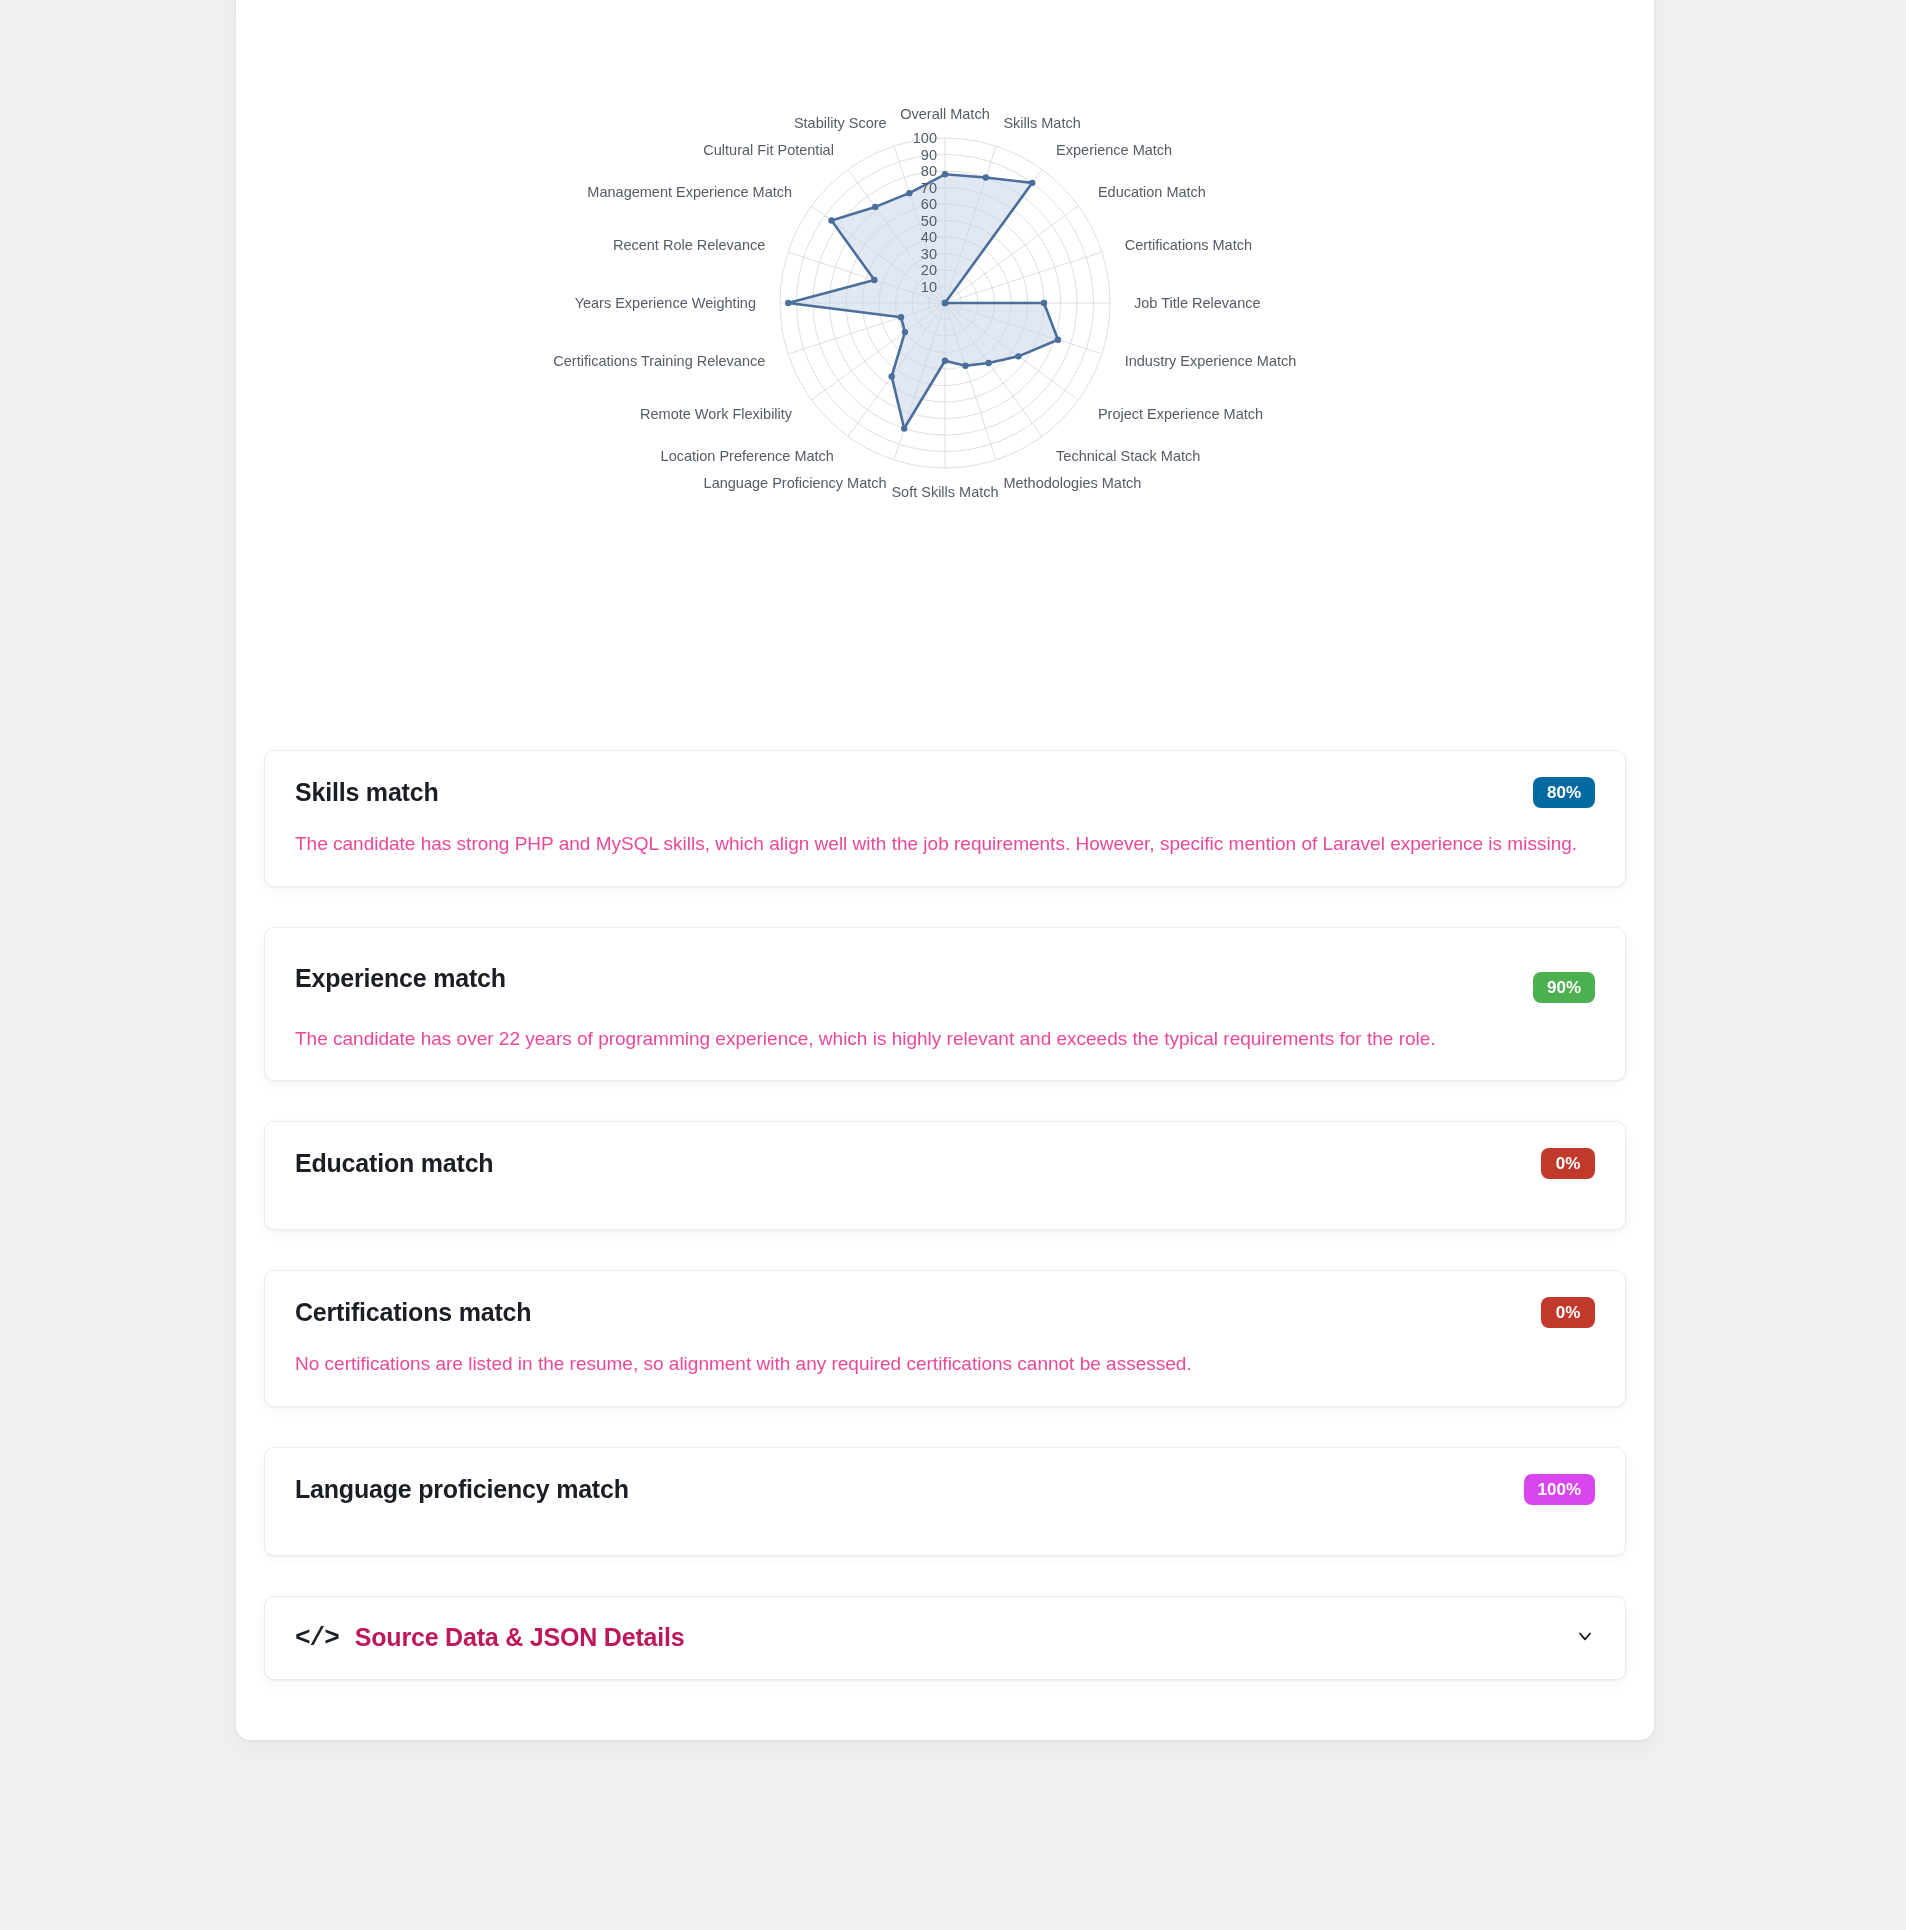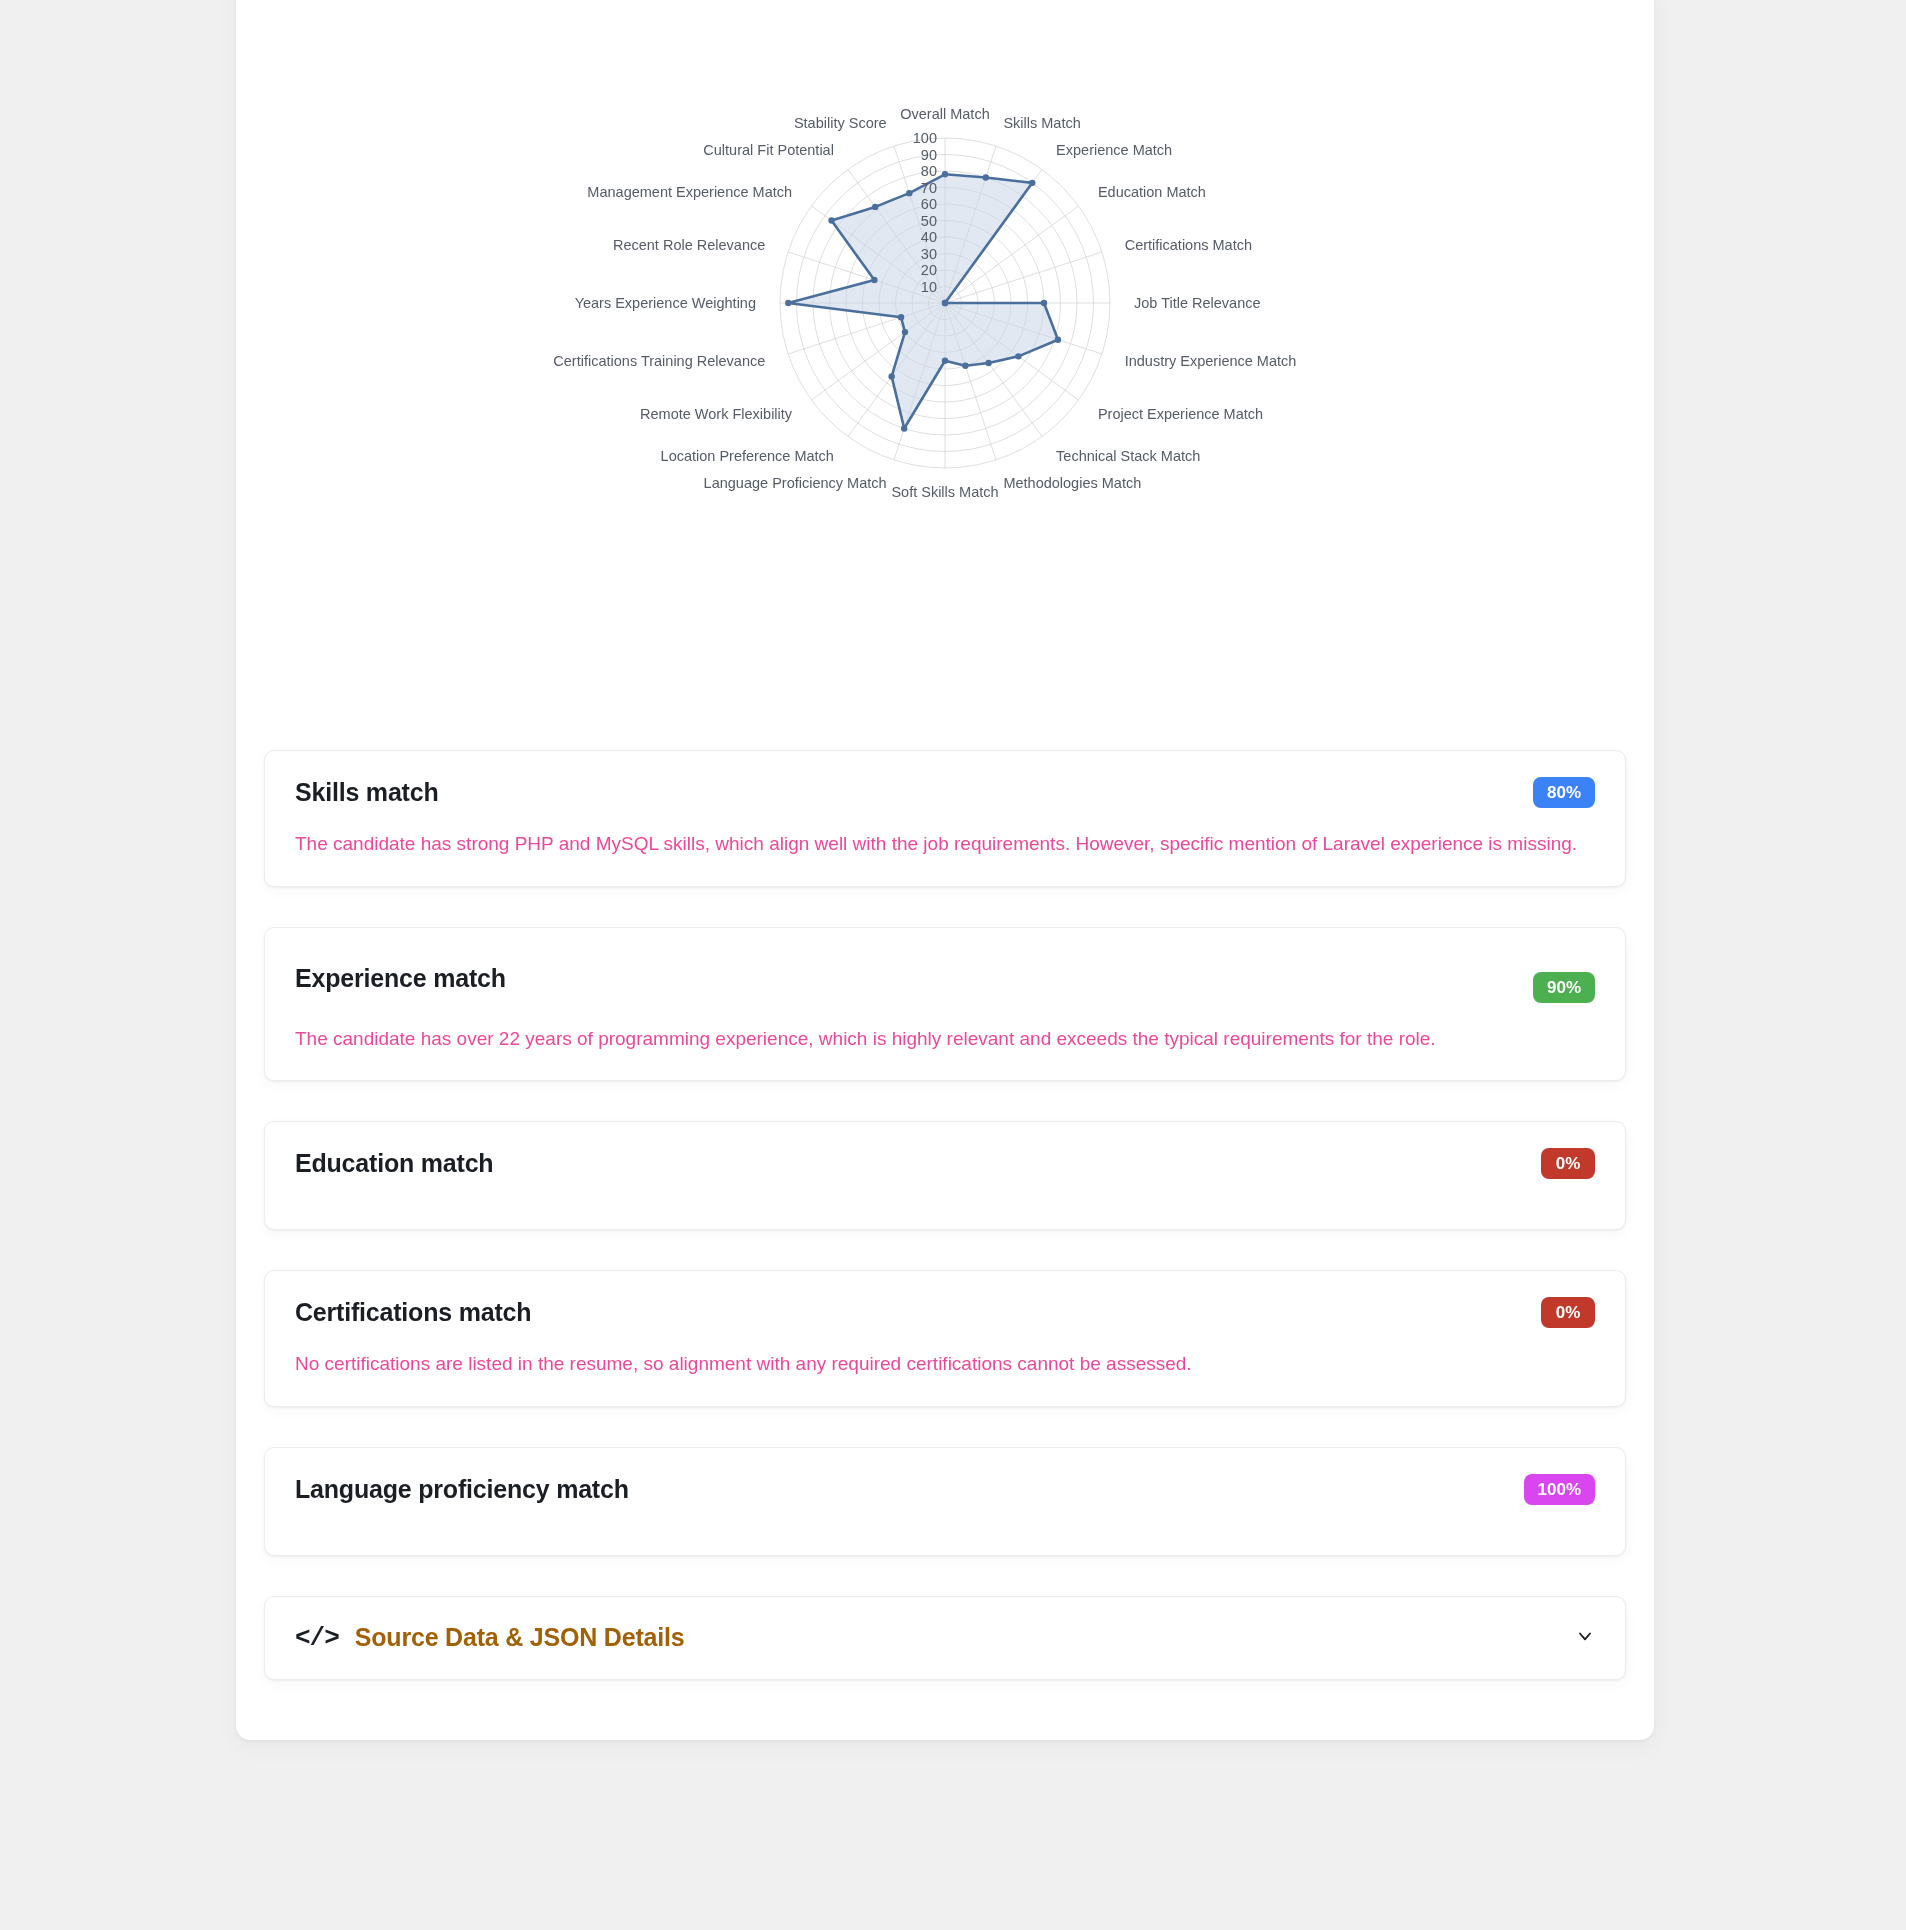--- a/index.html
+++ b/index.html
@@ -104,21 +104,21 @@
   .code-icon {
     font-size: 26px;
     font-weight: bold;
     color: #1b1f24;
     font-family: "Liberation Mono", monospace;
     letter-spacing: -1px;
   }
   .source-title {
     font-size: 25px;
     font-weight: bold;
-    color: #a16207;
+    color: #be185d;
     flex: 1;
     letter-spacing: -0.2px;
   }
   .chevron {
     width: 20px;
     height: 20px;
     color: #1b1f24;
   }
 </style>
 </head>
@@ -211,21 +211,21 @@
           <text x="438.9" y="65.1" text-anchor="end" class="axis-label">Cultural Fit Potential</text>
           <text x="491.6" y="38.3" text-anchor="end" class="axis-label">Stability Score</text>
         </svg>
     </div>
 
     <div class="cards">
 
       <div class="card">
         <div class="card-head">
           <div class="card-title">Skills match</div>
-          <div class="badge" id="badge0" style="background: #3b82f6;">80%</div>
+          <div class="badge" id="badge0" style="background: #0369a1;">80%</div>
         </div>
         <div class="card-body">The candidate has strong PHP and MySQL skills, which align well with the job requirements. However, specific mention of Laravel experience is missing.</div>
       </div>
 
       <div class="card">
         <div class="card-head">
           <div class="card-title">Experience match</div>
           <div class="badge" id="badge1" style="background: rgb(76, 175, 80); margin-top: 18px;">90%</div>
         </div>
         <div class="card-body">The candidate has over 22 years of programming experience, which is highly relevant and exceeds the typical requirements for the role.</div>

